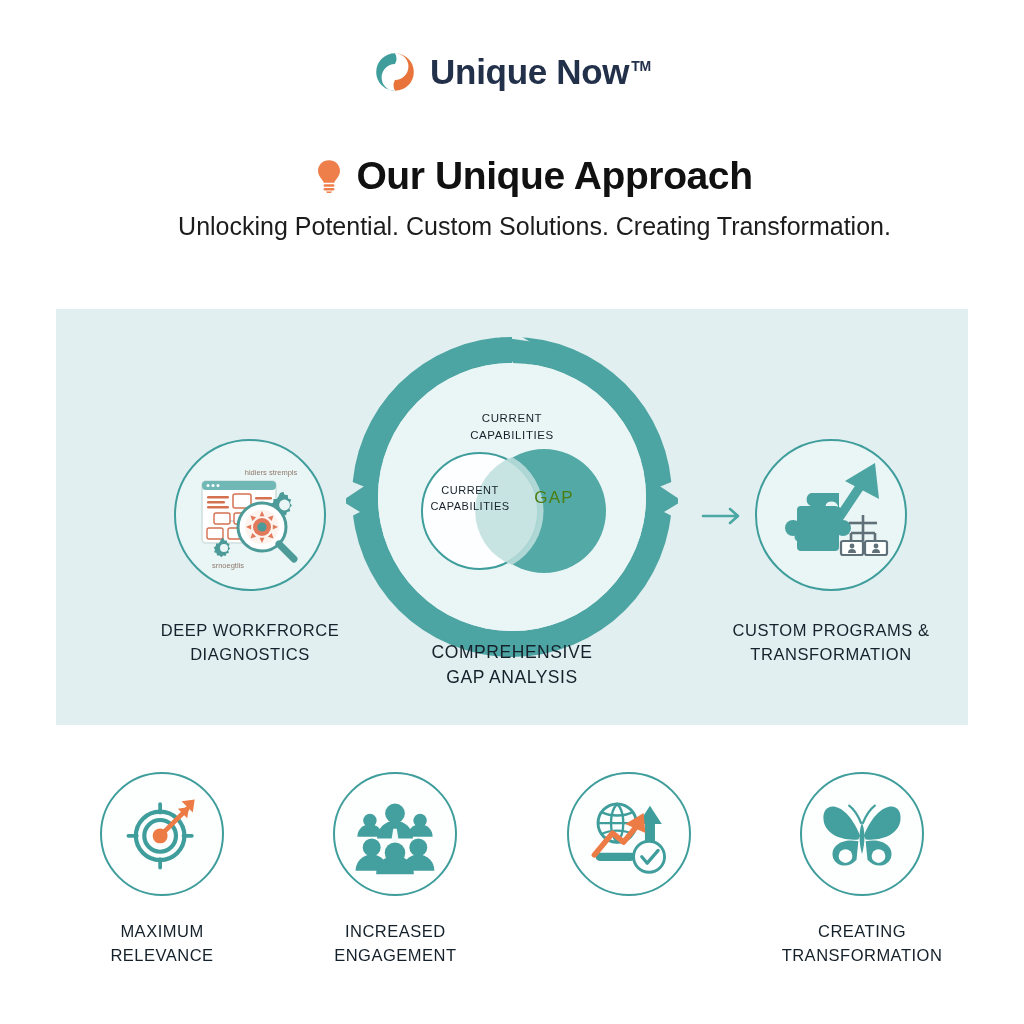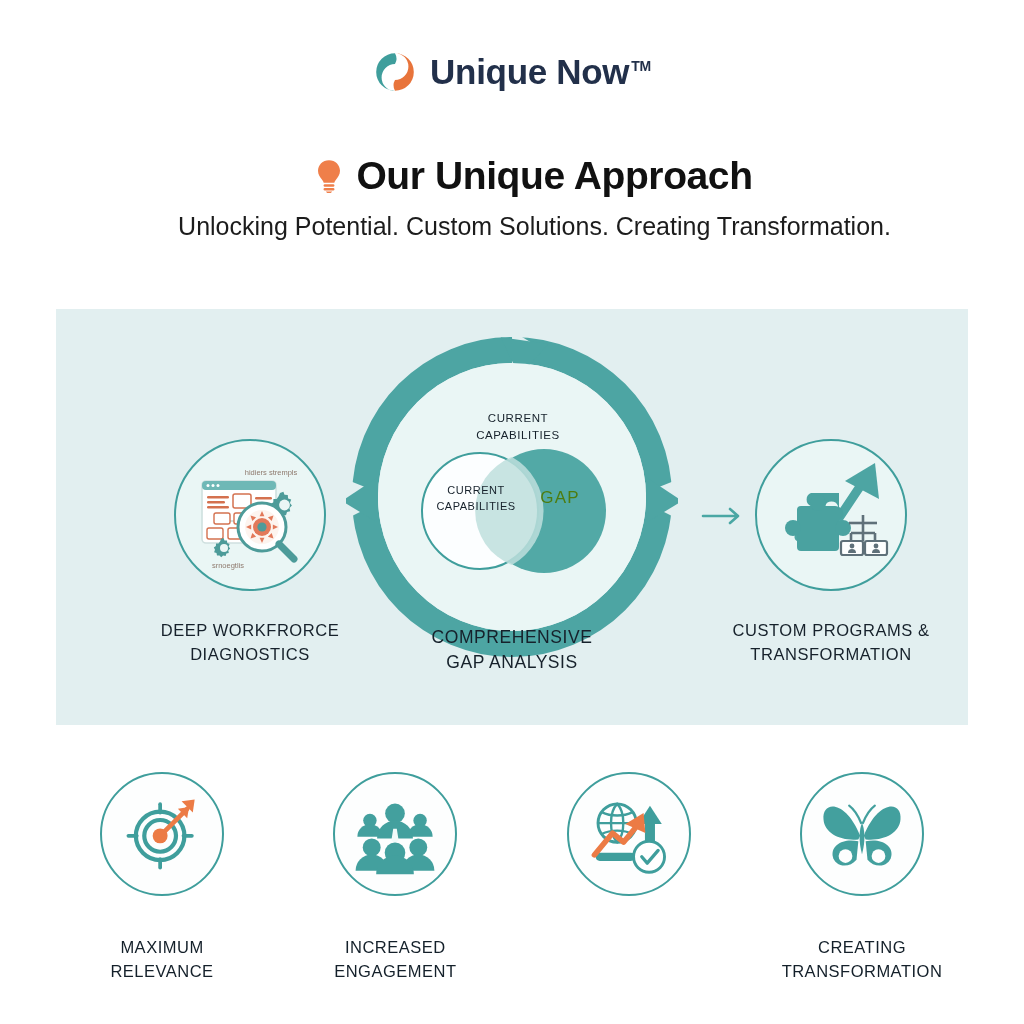--- a/index.html
+++ b/index.html
@@ -120,21 +120,21 @@
   .stage-center { left: 290px; top: 22px; width: 332px; }
   .ring-wrap {
     width: 332px;
     height: 332px;
     position: relative;
     margin: 0 auto;
   }
   .center-label {
     position: absolute;
     left: 290px;
-    top: 316px;
+    top: 331px;
     width: 332px;
     text-align: center;
     font-size: 17.5px;
     letter-spacing: 0.55px;
     color: #16212b;
     line-height: 1.45;
     white-space: pre-line;
   }
 
   
@@ -146,21 +146,20 @@
   .connector.c1 { left: 222px; top: 196px; }
   .connector.c2 { left: 645px; top: 196px; }
 
   
   .venn-top-label,
   .venn-left-label,
   .venn-gap-label {
     position: absolute;
     text-align: center;
     pointer-events: none;
-    margin-left: 6px;
   }
   .venn-top-label {
     left: 86px; top: 79px; width: 160px;
     font-size: 11.5px; letter-spacing: 0.6px;
     color: #16212b; line-height: 1.45; white-space: pre-line;
   }
   .venn-left-label {
     left: 58px; top: 152px; width: 132px;
     font-size: 11px; letter-spacing: 0.5px;
     color: #16212b; line-height: 1.45; white-space: pre-line;
@@ -190,21 +189,21 @@
     margin: 0 auto;
     border-radius: 50%;
     border: 2.5px solid #3f9e9c;
     background: #fdfefe;
     display: flex;
     align-items: center;
     justify-content: center;
     box-sizing: border-box;
   }
   .outcome-label {
-    margin-top: 40px;
+    margin-top: 24px;
     font-size: 16.5px;
     letter-spacing: 0.5px;
     color: #14202a;
     line-height: 1.45;
     white-space: pre-line;
   }
 </style>
 </head>
 <body>
 

